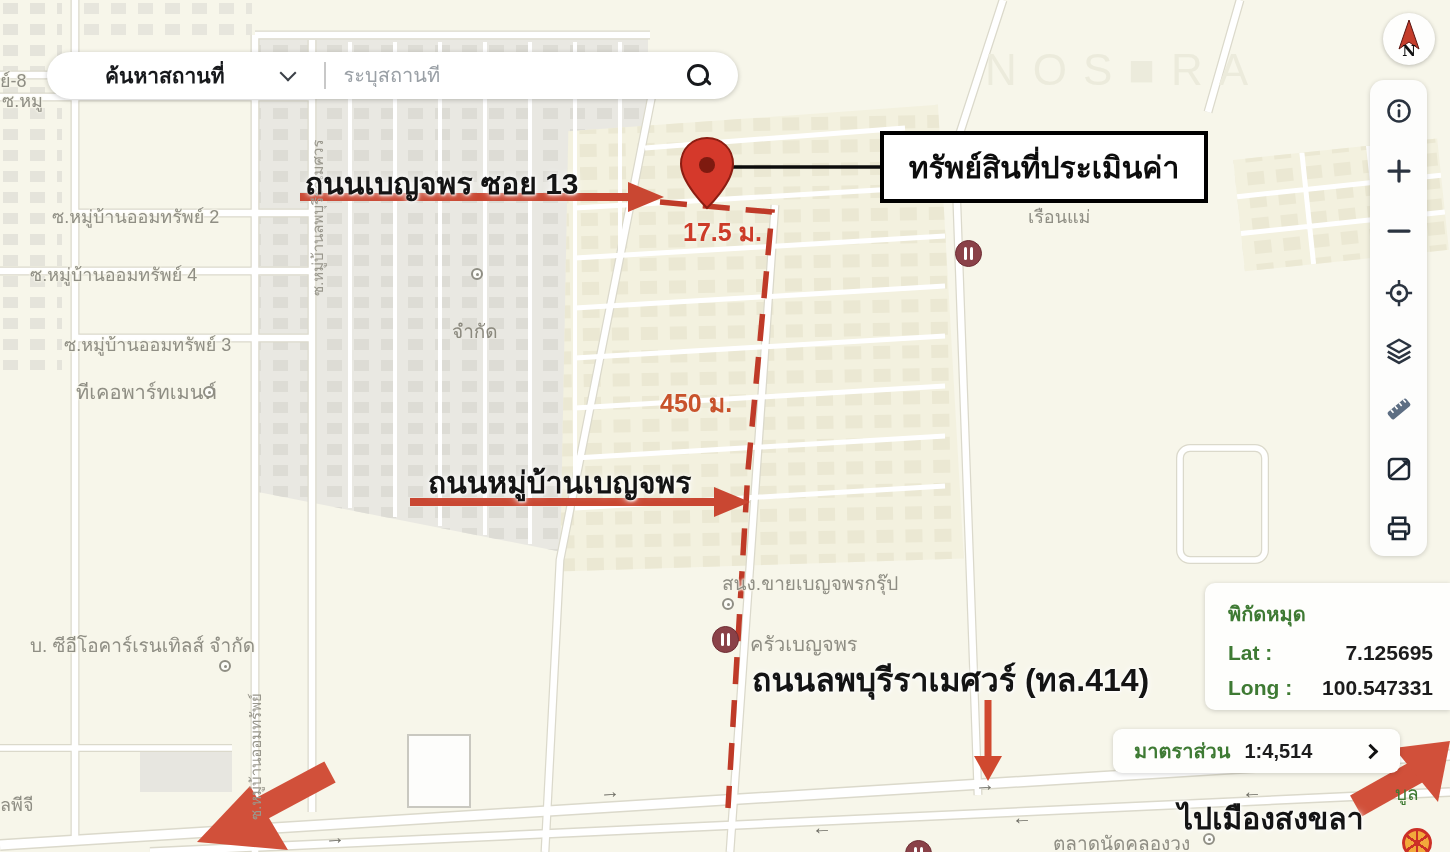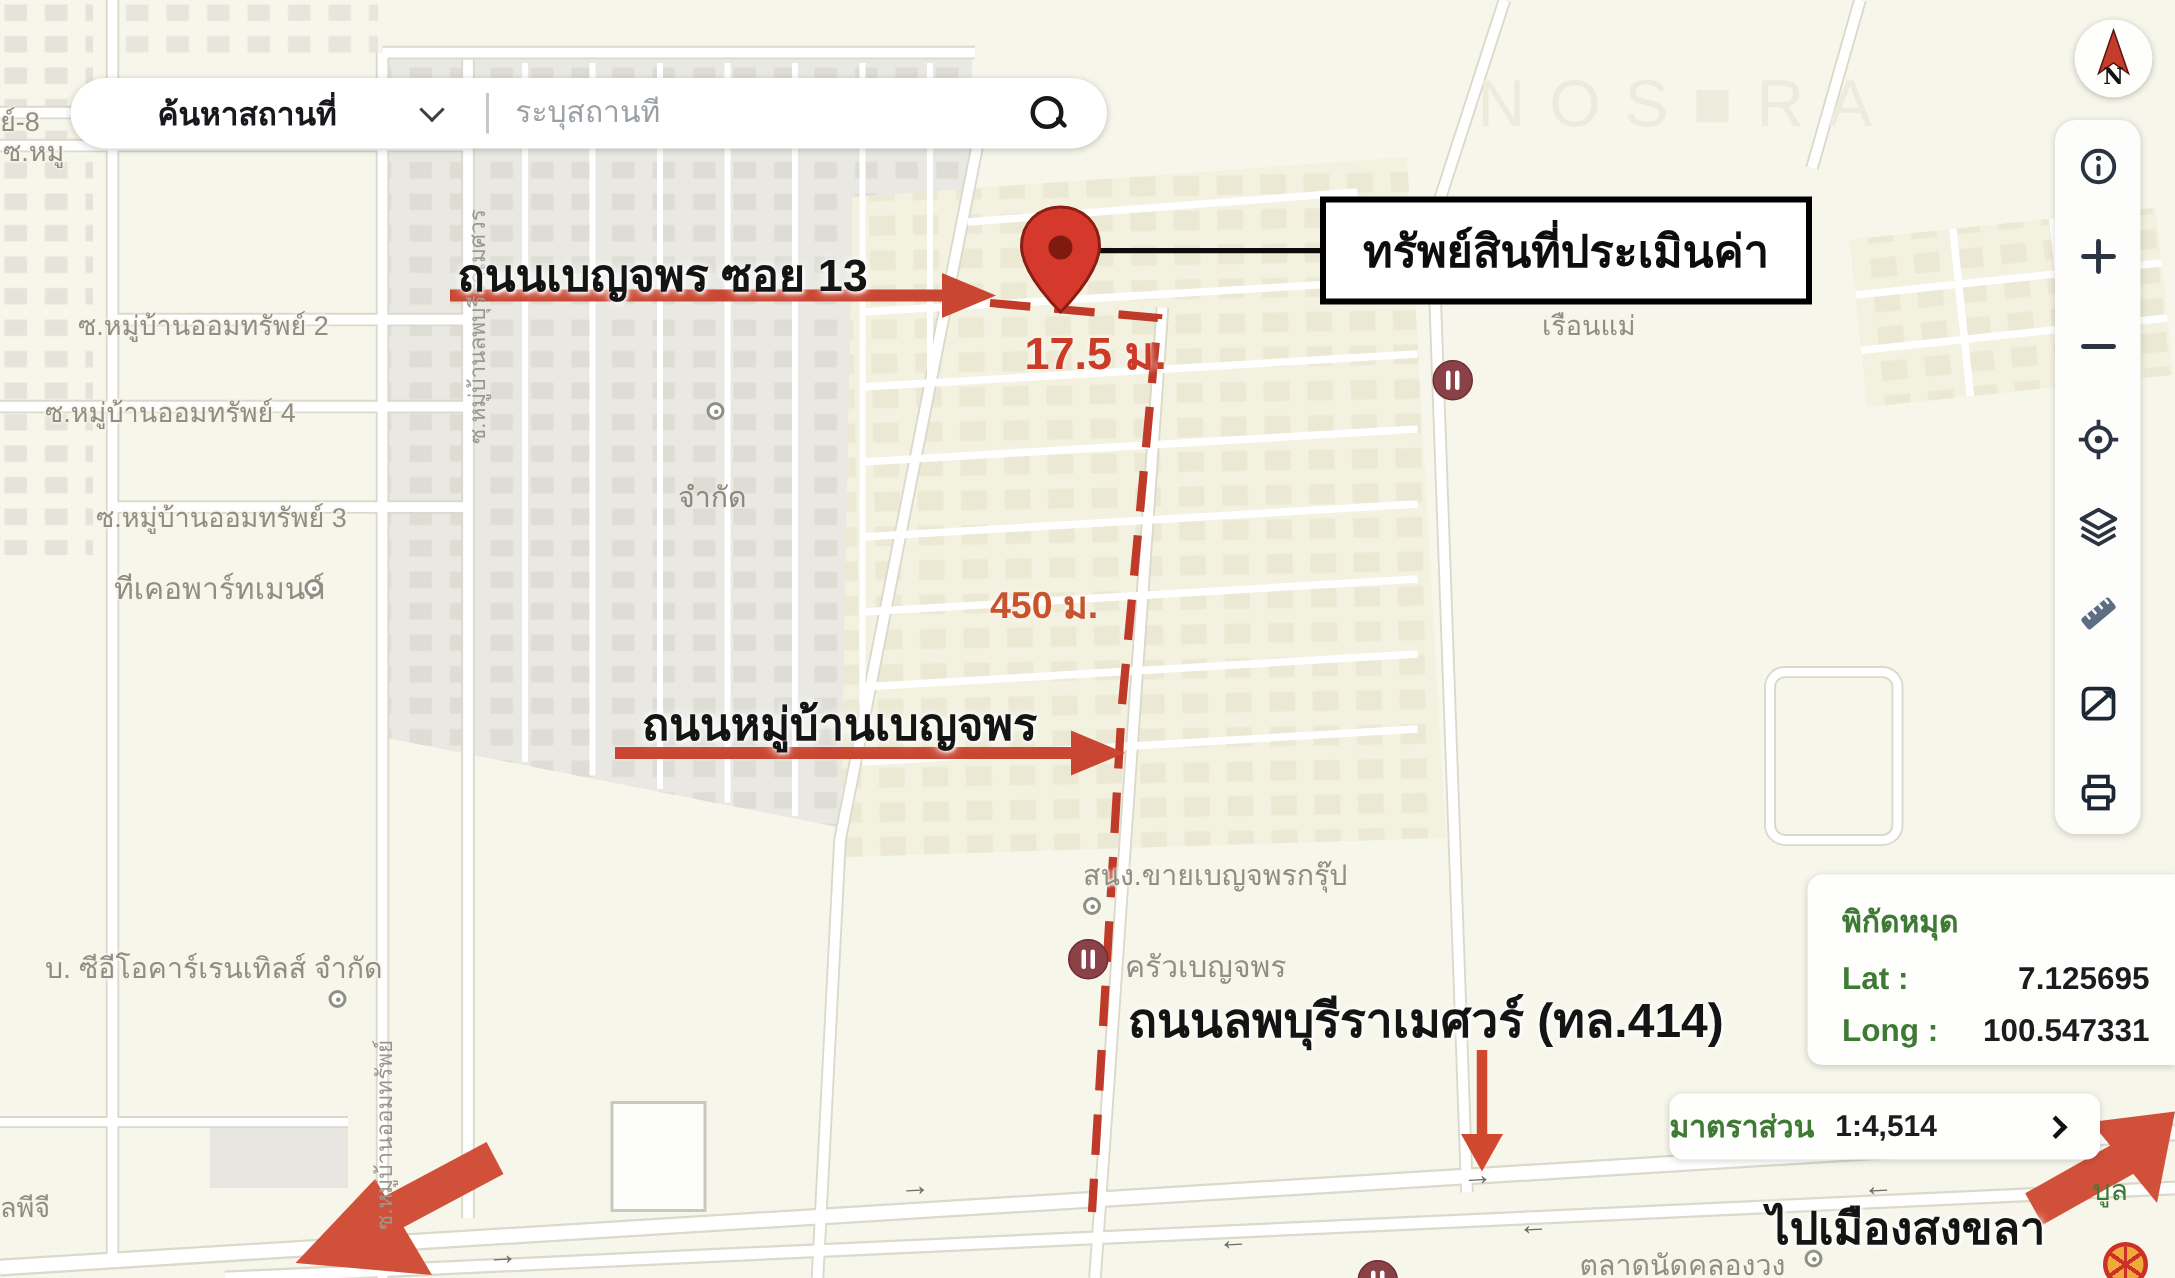--- a/index.html
+++ b/index.html
@@ -68,21 +68,21 @@
   #coords { position:absolute; left:1205px; top:583px; width:245px; height:127px; background:#fefefc;
             border-radius:10px 0 0 10px; box-shadow:0 1px 5px rgba(0,0,0,.18); padding:15px 0 0 23px; }
   #coords .ttl { color:#3e7a33; font-size:20px; font-weight:700; }
   .crow { display:flex; width:205px; margin-top:11px; font-size:21px; }
   .crow .k { color:#3e7a33; font-weight:600; }
   .crow .v { margin-left:auto; color:#1c1c1c; font-weight:600; }
 
   
   #scalebar { position:absolute; left:1113px; top:729px; width:287px; height:44px; background:#fefefc;
               border-radius:9px; box-shadow:0 1px 5px rgba(0,0,0,.18); display:flex; align-items:center; }
-  #scalebar .sl { color:#3e7a33; font-size:20px; font-weight:600; }
+  #scalebar .sl { color:#3e7a33; font-size:20px; font-weight:600; margin-left:21px; }
   #scalebar .sv { color:#1c1c1c; font-size:20px; font-weight:600; margin-left:14px; }
   .chev-right { width:11px; height:11px; border-right:3px solid #111; border-top:3px solid #111;
                 transform:rotate(45deg); margin-left:auto; margin-right:24px; cursor:pointer; }
 
   
   #callout { position:absolute; left:880px; top:131px; width:328px; height:72px; background:#fff;
              border:4px solid #000; display:flex; align-items:center; justify-content:center;
              font-size:30px; font-weight:700; color:#0d0d0d; }
 
   #watermark { position:absolute; left:985px; top:45px; font-size:44px; font-weight:400;
@@ -225,21 +225,21 @@
   <div class="poi-gas" style="left:1402px;top:828px;"></div>
 
   <div class="oneway ow-r" style="left:325px;top:826px;"></div>
   <div class="oneway ow-r" style="left:600px;top:780px;"></div>
   <div class="oneway ow-r" style="left:975px;top:773px;"></div>
   <div class="oneway ow-l" style="left:812px;top:816px;"></div>
   <div class="oneway ow-l" style="left:1012px;top:806px;"></div>
   <div class="oneway ow-l" style="left:1242px;top:780px;"></div>
 
   <div class="ann" style="left:305px;top:160px;font-size:30px;">ถนนเบญจพร ซอย 13</div>
-  <div class="redtxt" style="left:683px;top:212px;font-size:30px;color:#cc3b28;">17.5 ม.</div>
+  <div class="redtxt" style="left:683px;top:212px;font-size:25px;color:#cc3b28;">17.5 ม.</div>
   <div class="redtxt" style="left:660px;top:383px;font-size:25px;color:#c8532c;">450 ม.</div>
   <div class="ann" style="left:428px;top:459px;font-size:30px;">ถนนหมู่บ้านเบญจพร</div>
   <div class="ann" style="left:752px;top:654px;font-size:32px;">ถนนลพบุรีราเมศวร์ (ทล.414)</div>
   <div class="ann" style="left:1178px;top:795px;font-size:30px;">ไปเมืองสงขลา</div>
 
   <div id="callout">ทรัพย์สินที่ประเมินค่า</div>
 
   <div id="searchbar">
     <div id="search-cat">ค้นหาสถานที่</div>
     <div class="chev-down"></div>

